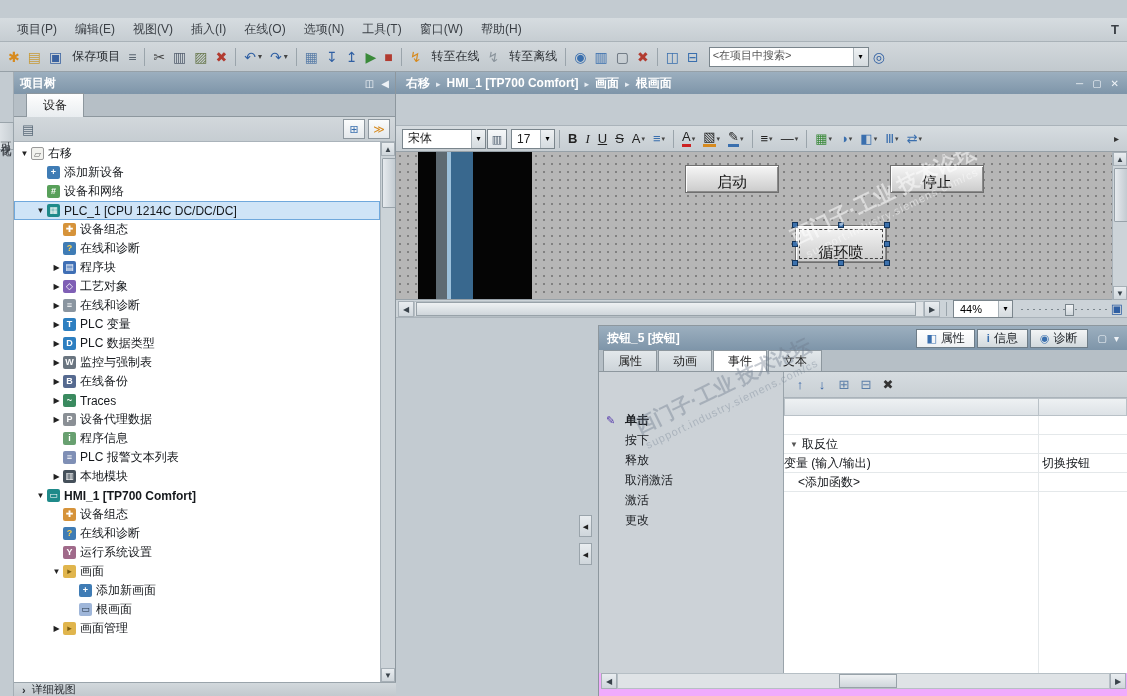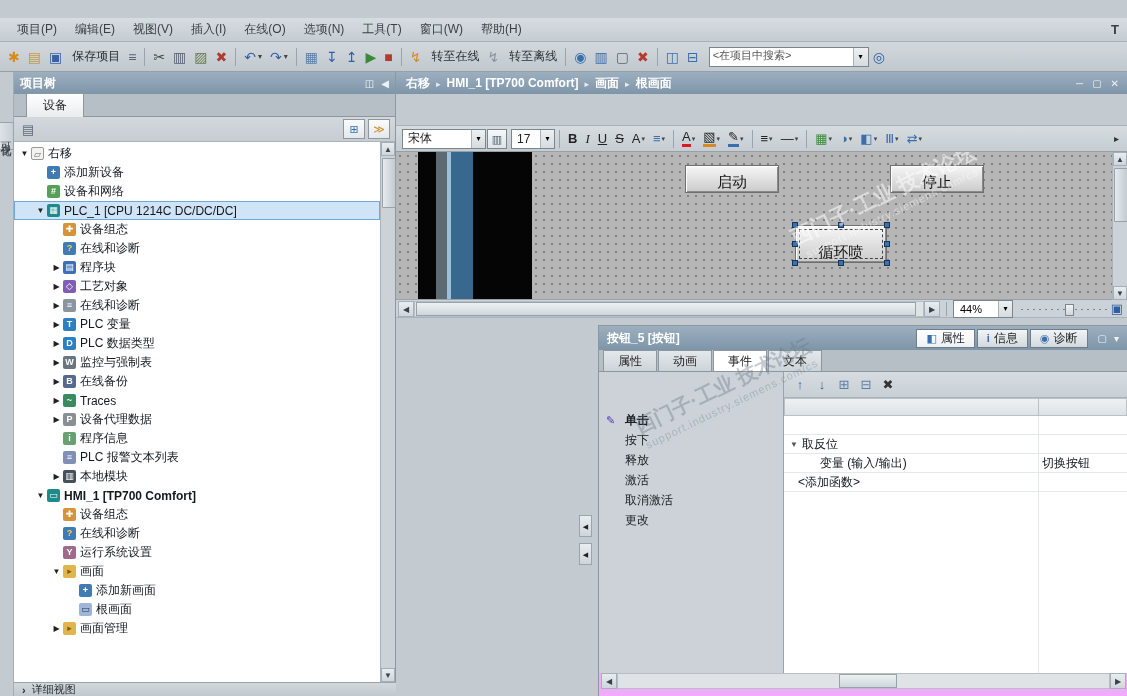--- a/index.html
+++ b/index.html
@@ -201,21 +201,21 @@
     font-size:13px;margin-right:2px;}
   .fn-table{position:absolute;left:0;top:26px;right:0;bottom:0;background:#fff;}
   .fn-head{display:flex;height:18px;}
   .fh{background:linear-gradient(#eef1f3,#dde2e6);border:1px solid #b9c1c7;box-sizing:border-box;}
   .fh.c1{width:254px;border-right:none;}
   .fh.c2{flex:1;}
   .fn-spacer{height:18px;border-bottom:1px solid #e4e8ea;}
   .fn-row{height:18px;display:flex;align-items:center;font-size:12px;color:#13161a;
     border-bottom:1px solid #e4e8ea;position:relative;}
   .fn-exp{font-size:8px;color:#555;width:12px;text-align:center;margin:0 2px 0 4px;}
-  .r-param{padding-left:36px;}
+  .r-param{}
   .pv{position:absolute;left:258px;}
   .r-add{padding-left:14px;}
   .fn-grid-v{position:absolute;left:254px;top:18px;bottom:0;width:1px;background:#e4e8ea;}
   .insp-hscroll{position:absolute;left:2px;top:347px;width:525px;height:16px;
     display:flex;align-items:center;}
   .ih-track{position:relative;flex:1;height:16px;background:#dfe3e6;border:1px solid #b6bfc5;
     box-sizing:border-box;}
   .ih-thumb{position:absolute;left:45%;width:56px;top:0;bottom:0;
     background:linear-gradient(#eef1f3,#cfd6db);border:1px solid #98a2a9;}
 </style>
@@ -674,24 +674,24 @@
               <span class="ev-marker">✎</span>
               <span>单击</span>
             </div>
             <div class="ev">
               <span>按下</span>
             </div>
             <div class="ev">
               <span>释放</span>
             </div>
             <div class="ev">
+              <span>取消激活</span>
+            </div>
+            <div class="ev">
               <span>激活</span>
-            </div>
-            <div class="ev">
-              <span>取消激活</span>
             </div>
             <div class="ev">
               <span>更改</span>
             </div>
           </div>
         <div class="fn-area">
           <div class="fn-toolbar" id="fntoolbar">
               <span class="fn-tb-btn" style="color: rgb(47, 95, 163);">↑</span>
               <span class="fn-tb-btn" style="color: rgb(47, 95, 163);">↓</span>
               <span class="fn-tb-btn" style="color: rgb(91, 126, 168);">⊞</span>

